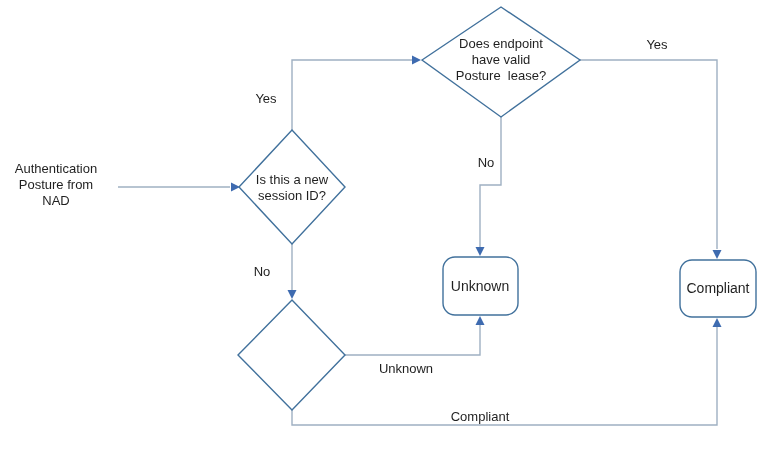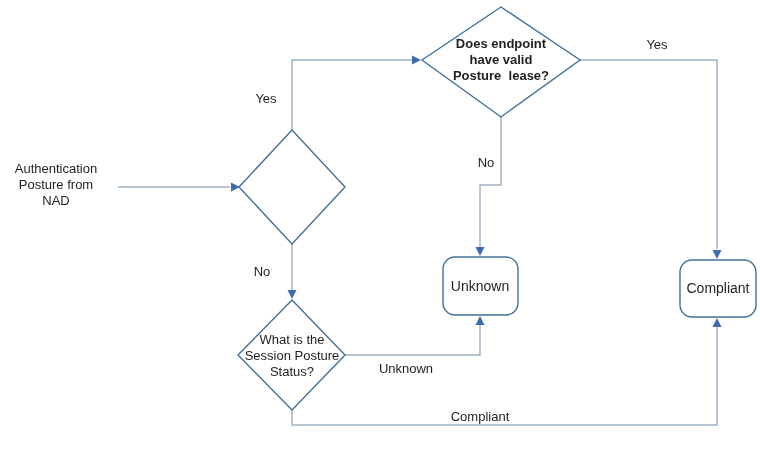--- a/index.html
+++ b/index.html
@@ -86,26 +86,25 @@
       <polygon class="shape" points="422,60 501,7 580,60 501,117"></polygon>
       <polygon class="shape" points="238,355 292,300 345,355 292,410"></polygon>
       <rect class="shape" x="443" y="257" width="75" height="58" rx="12" ry="12"></rect>
       <rect class="shape" x="680" y="260" width="76" height="57" rx="12" ry="12"></rect>
     </g>
   </svg>
 
   <div class="label node-label" style="left:56px; top:185px;">Authentication
 Posture from
 NAD</div>
-  <div class="label node-label" style="left:501px; top:60px;font-weight:bold;">Does endpoint
+  <div class="label node-label" style="left:292px; top:188px;">Is this a new
+session ID?</div>
+  <div class="label node-label" style="left:501px; top:60px;">Does endpoint
 have valid
 Posture  lease?</div>
-  <div class="label node-label" style="left:292px; top:356px;">What is the
-Session Posture
-Status?</div>
   <div class="label box-label" style="left:480px; top:286px;">Unknown</div>
   <div class="label box-label" style="left:718px; top:288px;">Compliant</div>
 
   <div class="label edge-label" style="left:266px; top:99px;">Yes</div>
   <div class="label edge-label" style="left:262px; top:272px;">No</div>
   <div class="label edge-label" style="left:657px; top:45px;">Yes</div>
   <div class="label edge-label" style="left:486px; top:163px;">No</div>
   <div class="label edge-label" style="left:406px; top:369px;">Unknown</div>
   <div class="label edge-label" style="left:480px; top:417px;">Compliant</div>
 

